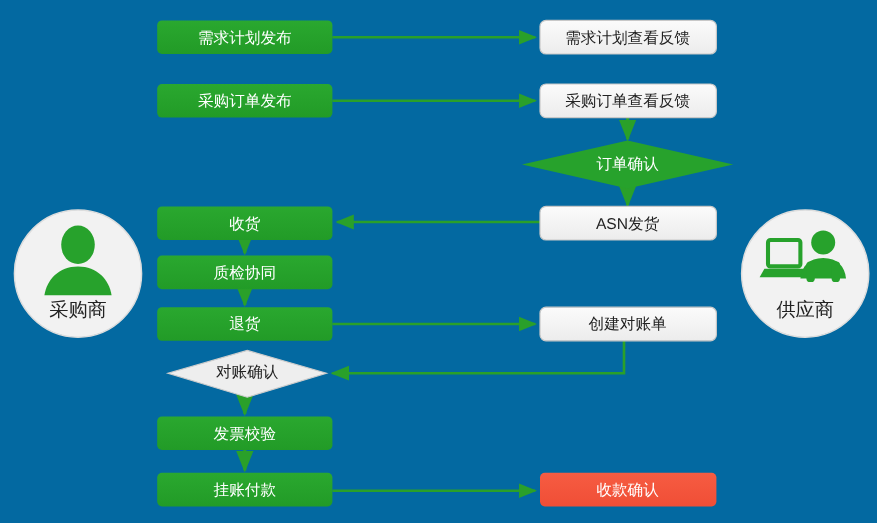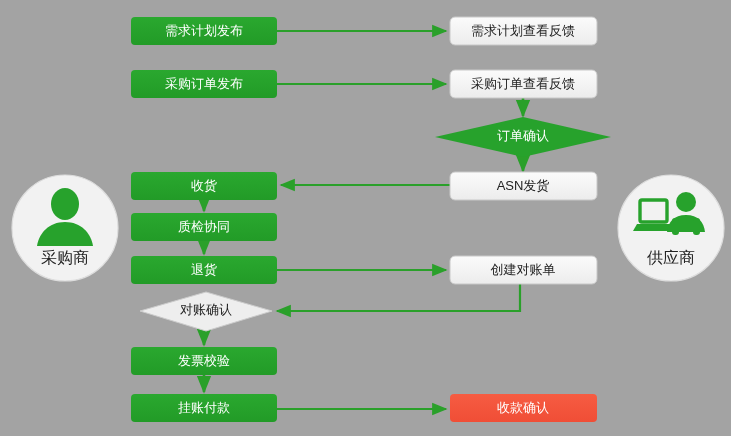--- a/index.html
+++ b/index.html
@@ -10,21 +10,21 @@
   body {
     width: 731px;
     height: 436px;
     overflow: hidden;
     font-family: "Liberation Sans", "DejaVu Sans", sans-serif;
   }
   #stage {
     position: relative;
     width: 731px;
     height: 436px;
-    background: #a3a3a3;
+    background: #0369a1;
   }
   svg.diagram {
     position: absolute;
     left: 0;
     top: 0;
     width: 731px;
     height: 436px;
   }
   .node-label {
     font-family: "Liberation Sans", "DejaVu Sans", sans-serif;

